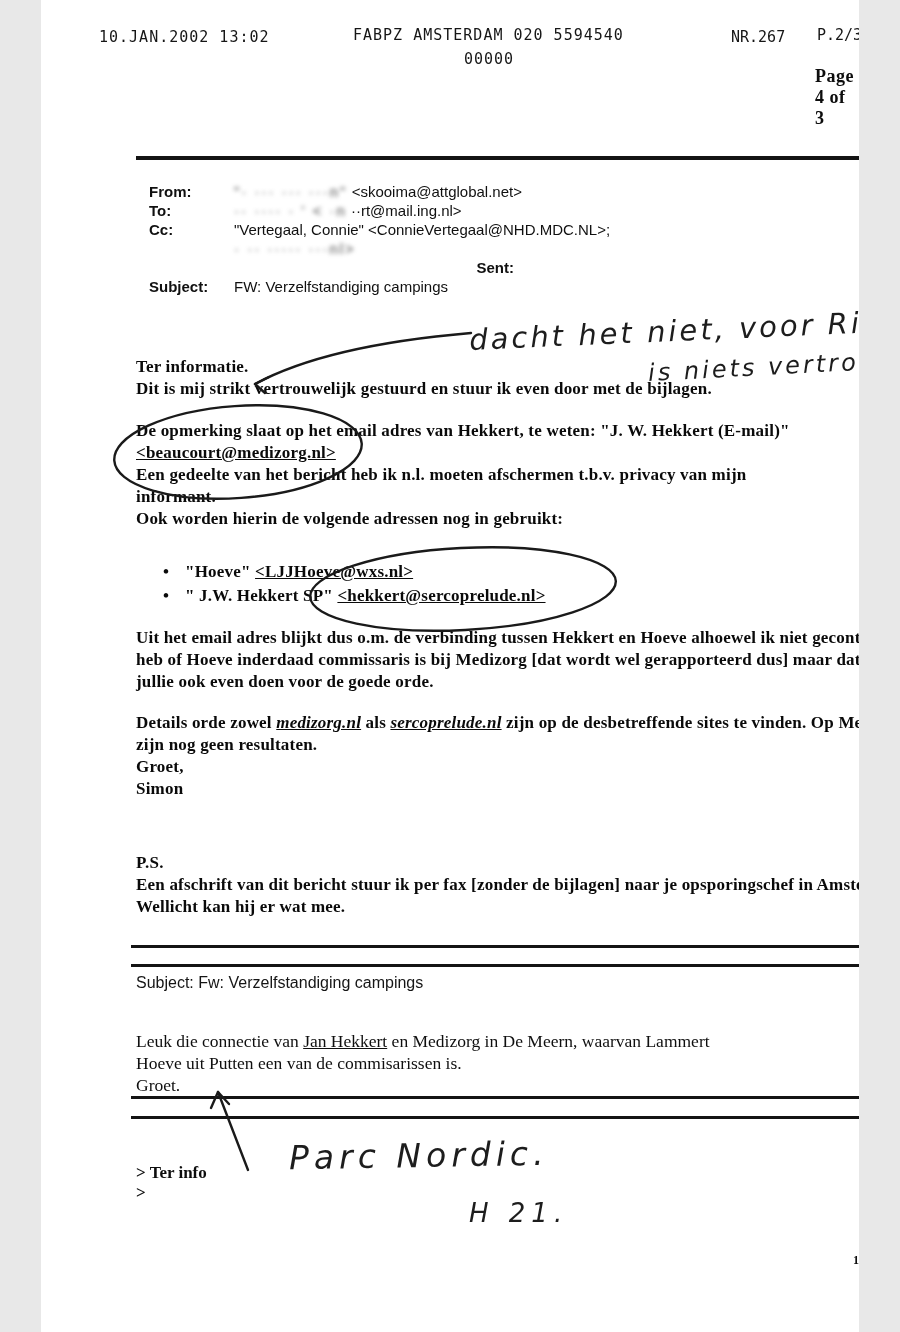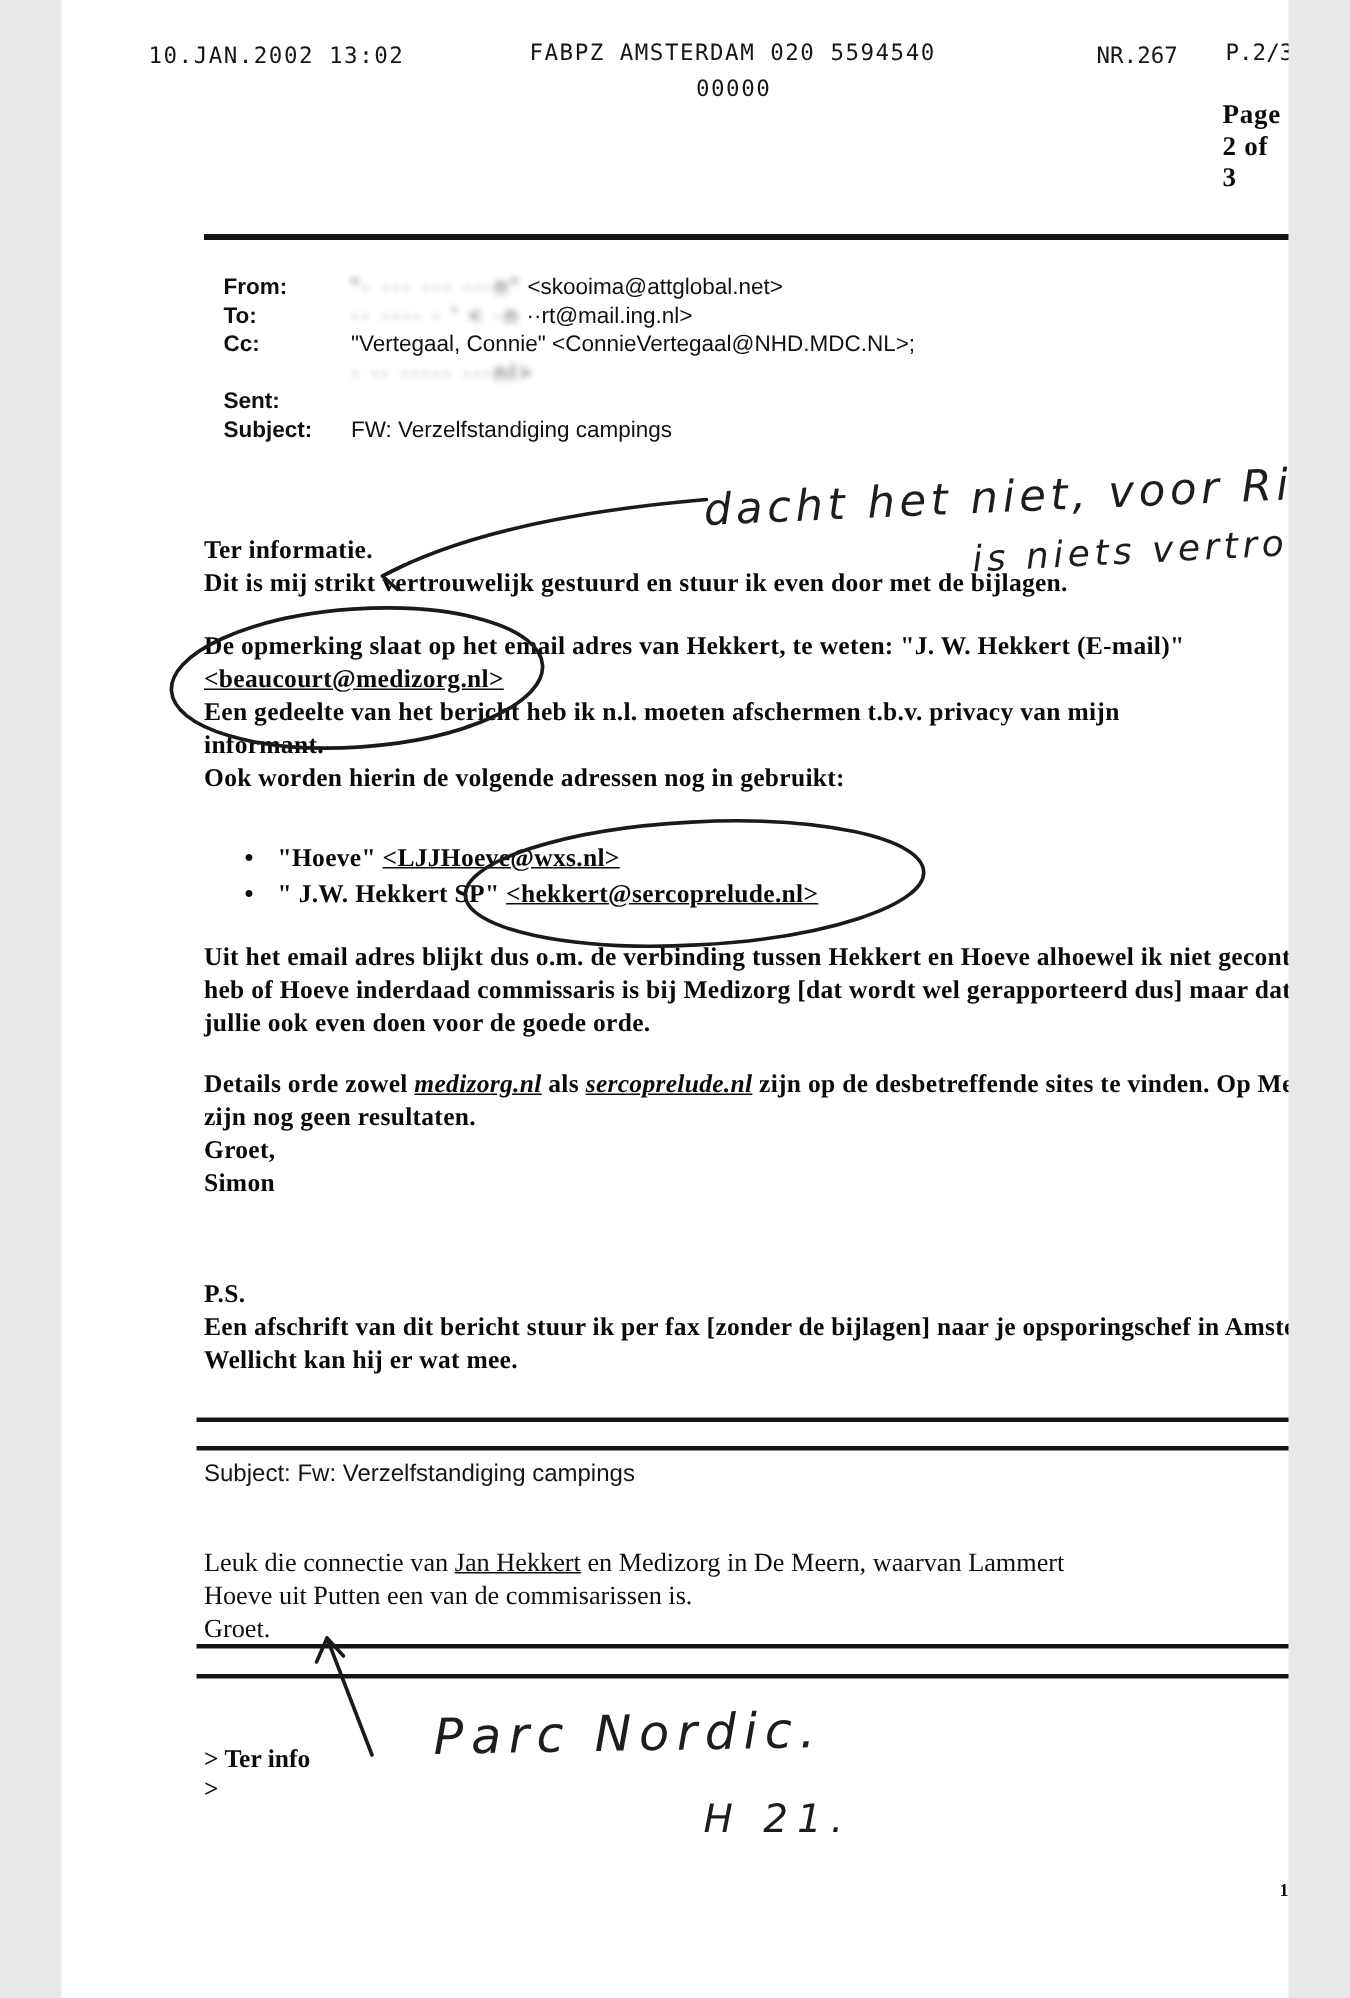--- a/index.html
+++ b/index.html
@@ -25,21 +25,21 @@
   
   .rule{position:absolute;background:#141414;}
   .rule-top{left:95px;top:156px;width:767px;height:4px;}
   .rule-a1{left:90px;top:945px;width:785px;height:3px;}
   .rule-a2{left:90px;top:964px;width:785px;height:3px;}
   .rule-b1{left:90px;top:1096px;width:785px;height:3px;}
   .rule-b2{left:90px;top:1116px;width:785px;height:3px;}
   
   .ehdr{position:absolute;left:108px;top:182px;width:740px;
     font-family:"Liberation Sans",sans-serif;font-size:15px;line-height:19px;color:#101010;}
-  .ehdr .row{display:flex;}
+  .ehdr .row{display:flex;justify-content:center;}
   .ehdr .lbl{flex:0 0 85px;font-weight:bold;}
   .ehdr .val{flex:1;white-space:nowrap;}
   .redact{filter:blur(2px);color:#4a4a4a;letter-spacing:2px;}
   
   .bodytext{position:absolute;left:95px;width:792px;
     font-weight:bold;font-size:17px;line-height:22px;letter-spacing:.2px;color:#0a0a0a;}
   .p1{top:356px;} .p2{top:420px;} .blist{top:560px;left:122px;}
   .p3{top:627px;} .p4{top:712px;} .closing{top:756px;} .ps{top:852px;}
   .u{text-decoration:underline;}
   .dom{font-style:italic;text-decoration:underline;}
@@ -69,21 +69,21 @@
 
   <div class="fax-row">
     <span class="fax-dt">10.JAN.2002  13:02</span>
     <span class="fax-station">FABPZ AMSTERDAM 020 5594540</span>
     <span class="fax-counter">00000</span>
     <span class="fax-nr">NR.267</span>
     <span class="fax-pg">P.2/3</span>
     <span class="fax-icon"></span>
     <span class="fax-icon-n">1</span>
   </div>
-  <div class="page-of">Page 2 of 3</div>
+  <div class="page-of">Page 4 of 3</div>
 
   <div class="rule rule-top"></div>
 
   <div class="ehdr">
     <div class="row">
       <span class="lbl">From:</span>
       <span class="val"><span class="redact">"· ··· ···  ···n"</span> <span>&lt;skooima@attglobal.net&gt;</span></span>
     </div>
     <div class="row">
       <span class="lbl">To:</span>

